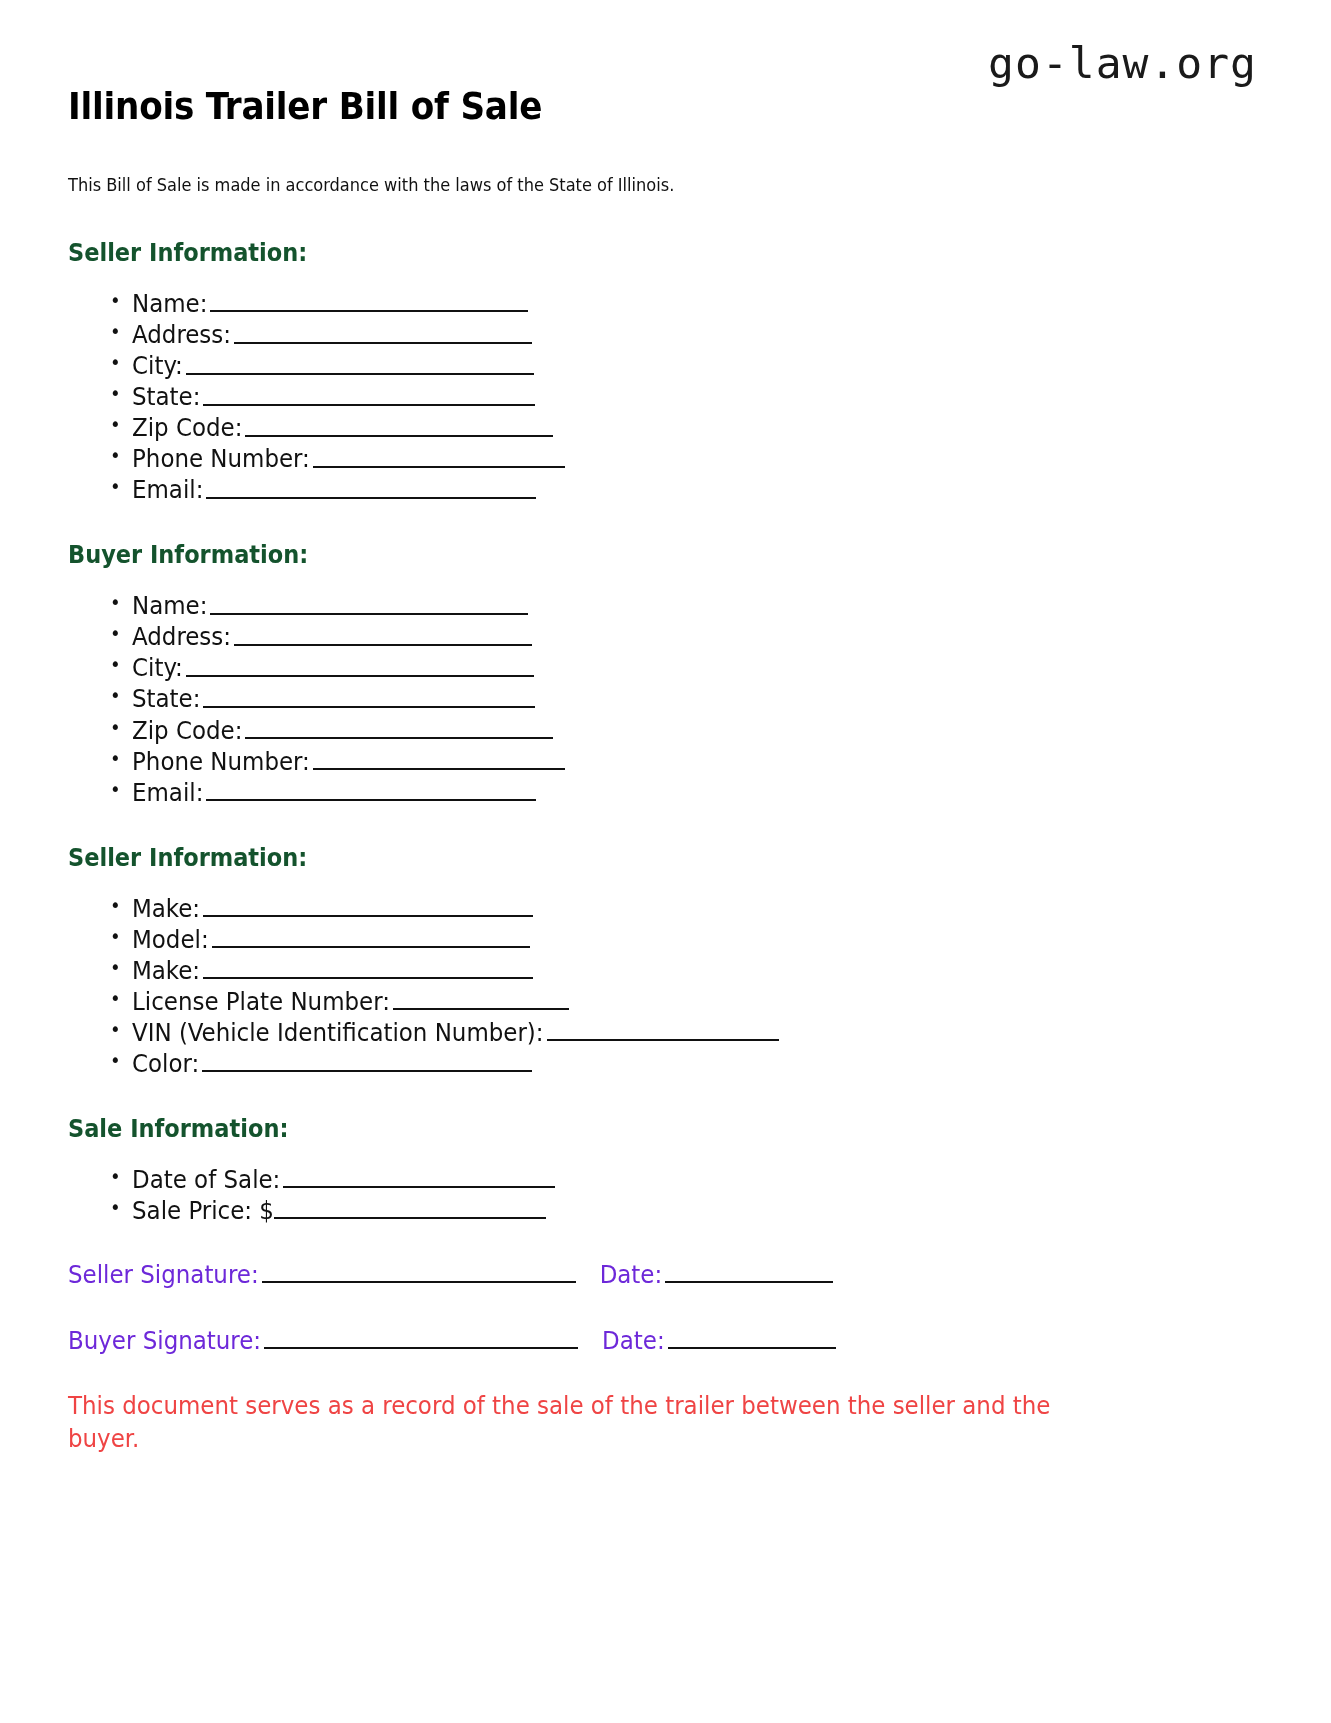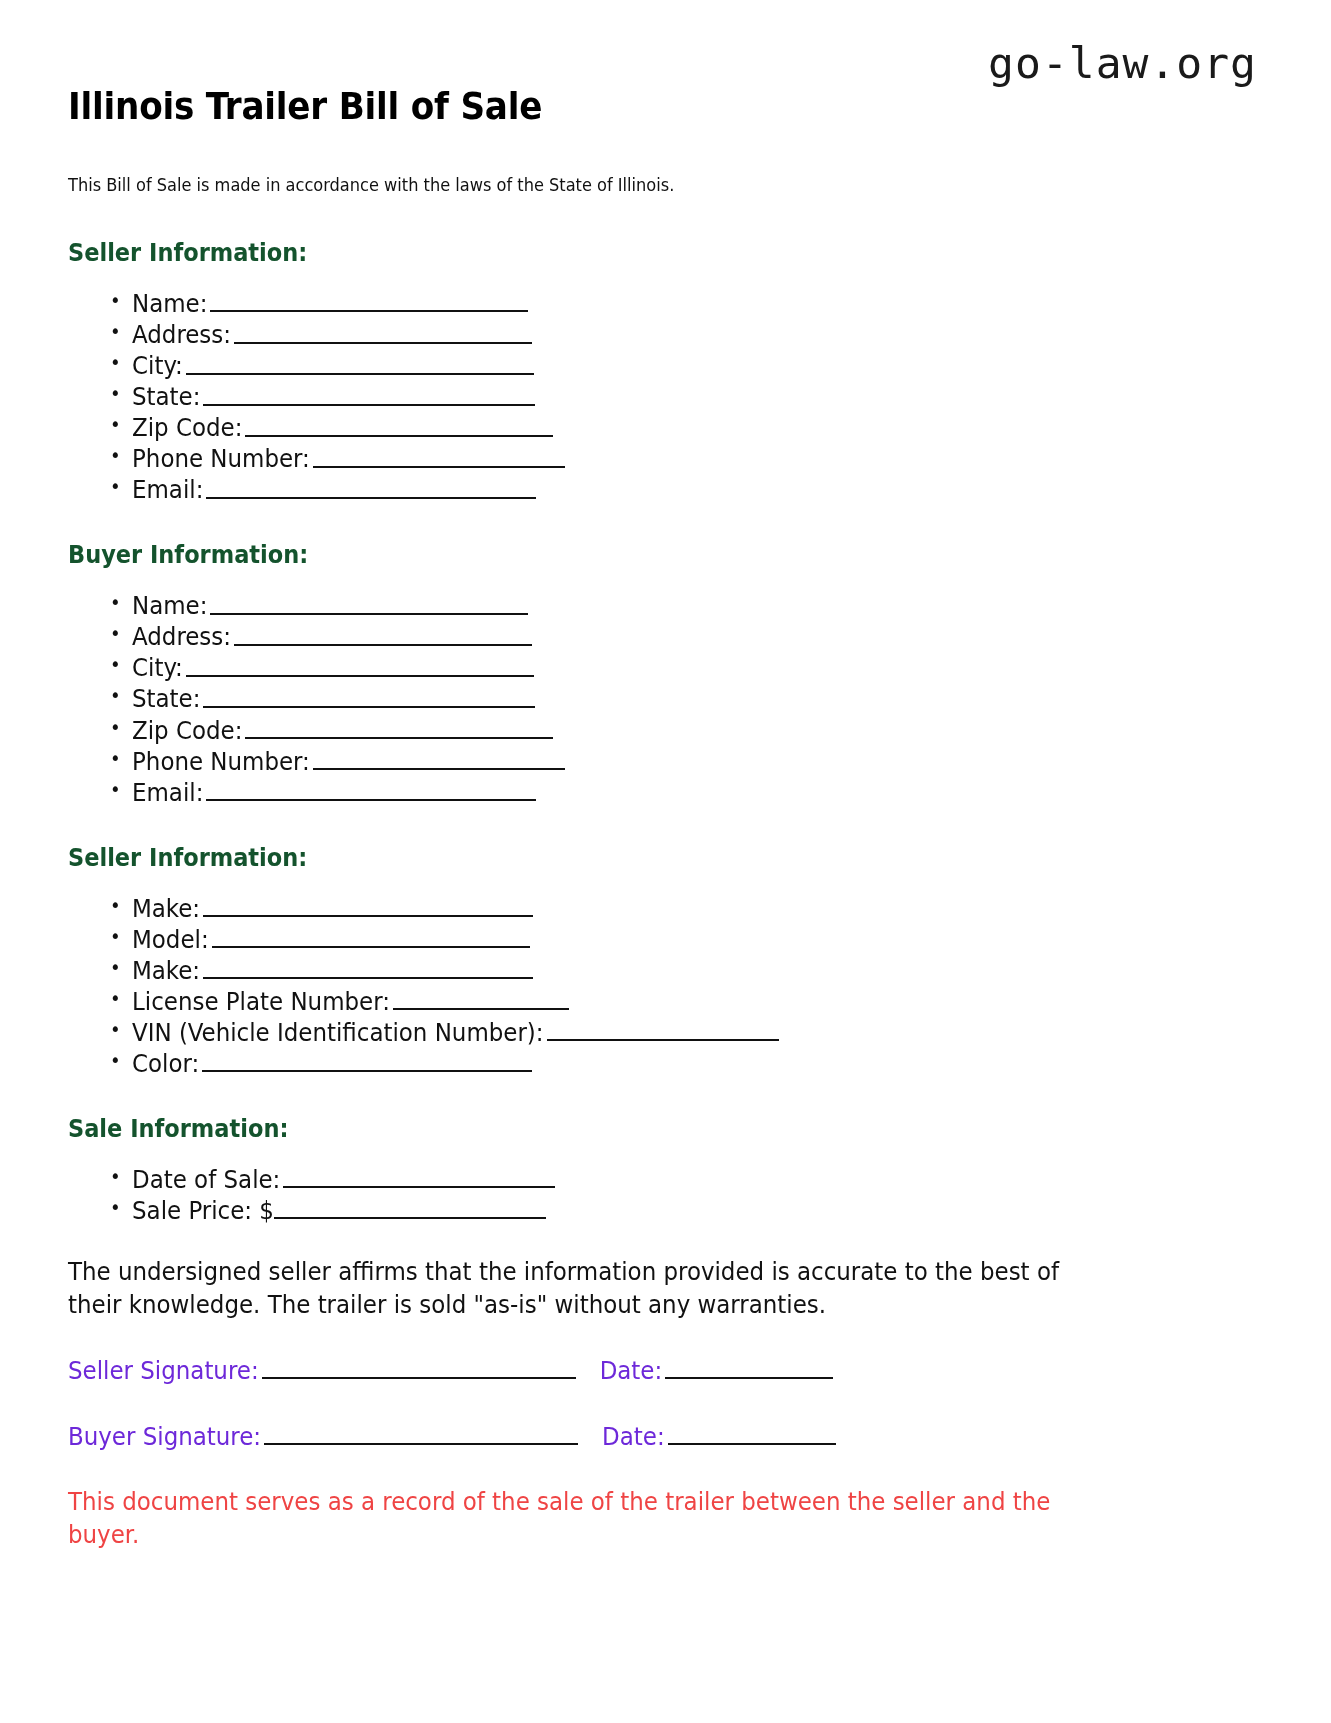--- a/index.html
+++ b/index.html
@@ -161,21 +161,20 @@
         <li><span>VIN (Vehicle Identification Number):</span><span class="blank" style="width: 232px;"></span></li>
         <li><span>Color:</span><span class="blank" style="width: 330px;"></span></li>
       </ul>
 
     <div class="section-heading">Sale Information:</div>
     <ul class="field-list">
         <li><span>Date of Sale:</span><span class="blank" style="width: 272px;"></span></li>
         <li><span>Sale Price: $</span><span class="blank b-nosp" style="width: 272px;"></span></li>
       </ul>
 
-    <p class="body-para">The undersigned seller affirms that the information provided is accurate to the best of their knowledge. The trailer is sold "as-is" without any warranties.</p>
 
     <div id="signature-block">
         <div class="sig-row"><span>Seller Signature:</span><span class="blank" style="width: 314px;"></span><span class="sig-gap"></span><span>Date:</span><span class="blank" style="width: 168px;"></span></div>
         <div class="sig-row"><span>Buyer Signature:</span><span class="blank" style="width: 314px;"></span><span class="sig-gap"></span><span>Date:</span><span class="blank" style="width: 168px;"></span></div>
       </div>
 
     <p class="closing-para">This document serves as a record of the sale of the trailer between the seller and the buyer.</p>
 
   </div>
 </div>

